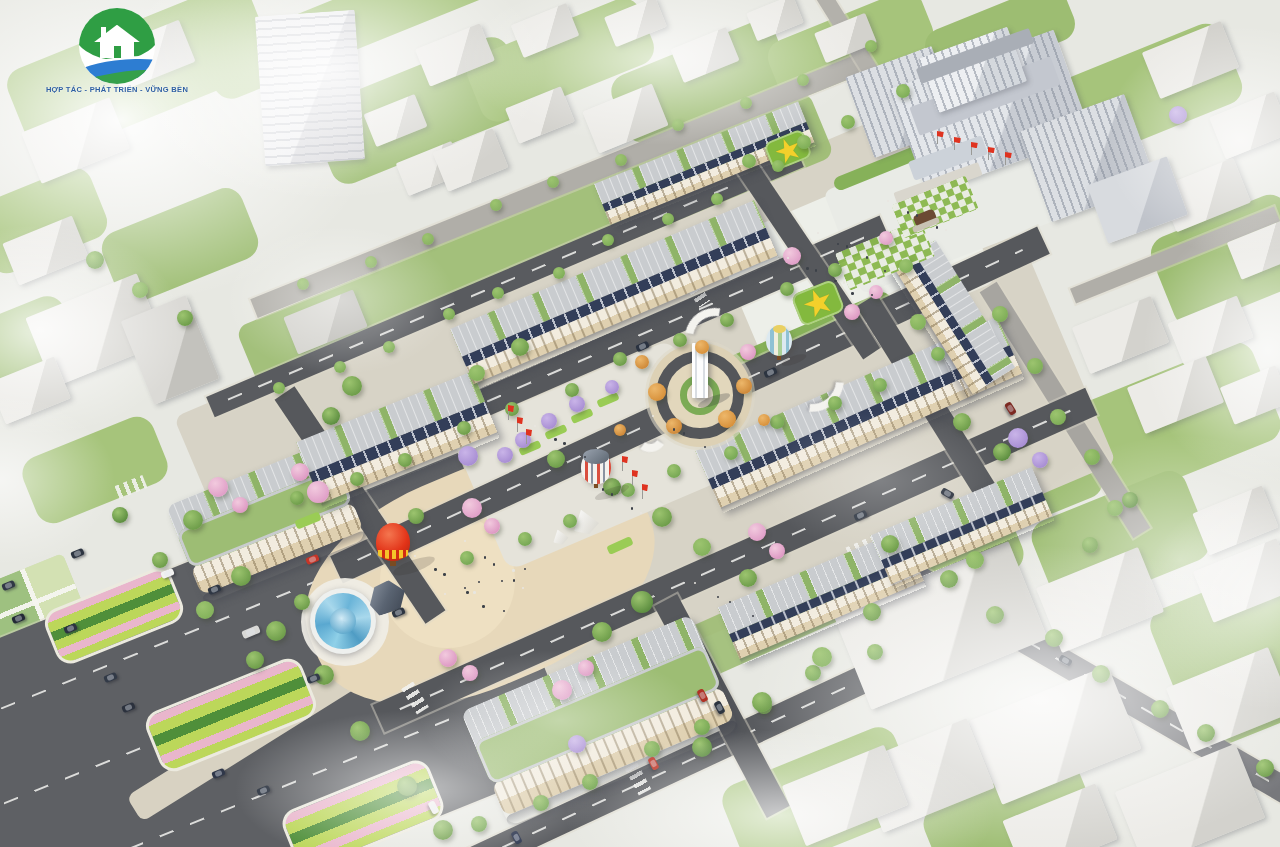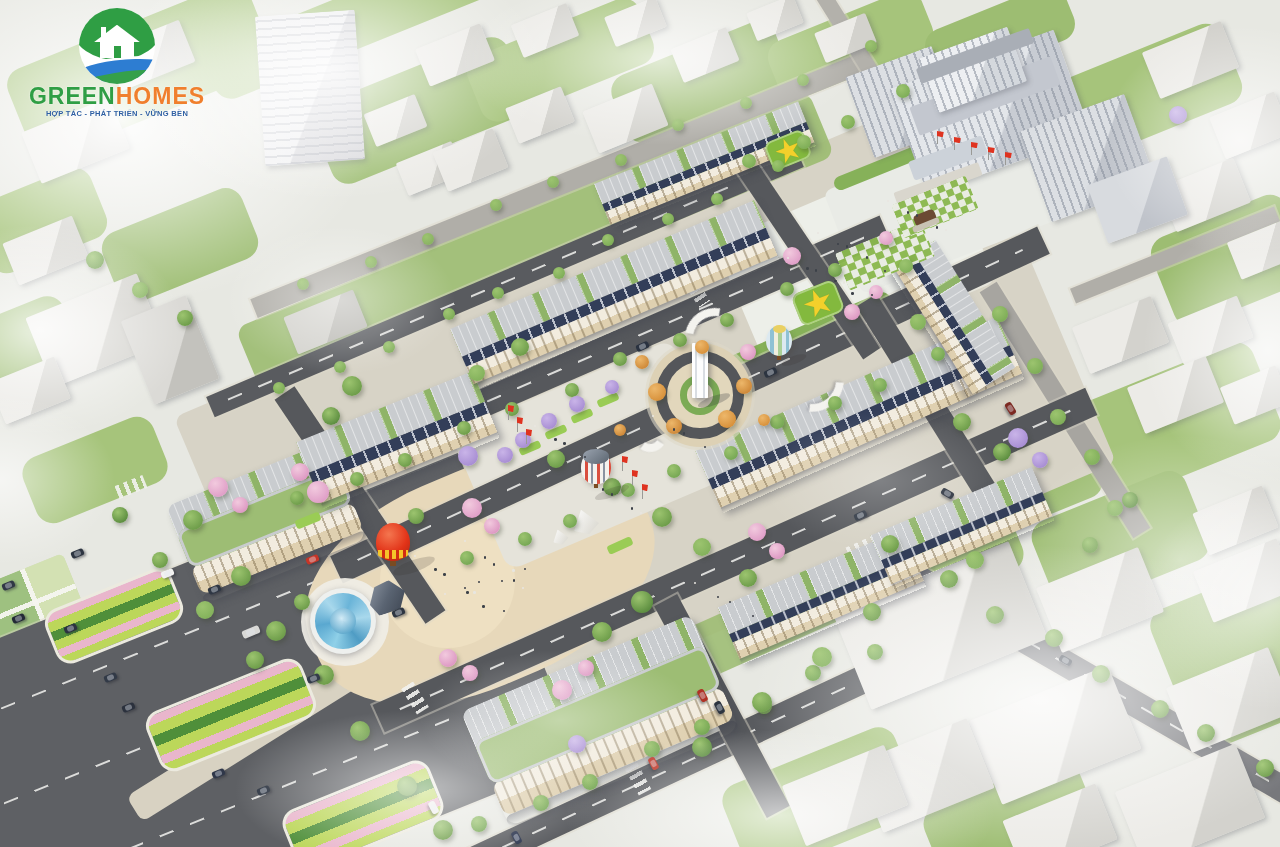--- a/index.html
+++ b/index.html
@@ -641,16 +641,15 @@
         <div class="lwaveb"></div>
         <div class="lwaveg"></div>
         <div class="lhouse">
           <div class="hchim"></div>
           <div class="hroof"></div>
           <div class="hbody"></div>
           <div class="hdoor"></div>
         </div>
       </div>
     </div>
-    <div class="logo-text"><span class="lg-green">GREEN</span><span class="lg-orange">HOMES</span></div>
     <div class="logo-tag">HỢP TÁC - PHÁT TRIỂN - VỮNG BỀN</div>
   </div>
 </div>
 
 </body></html>

